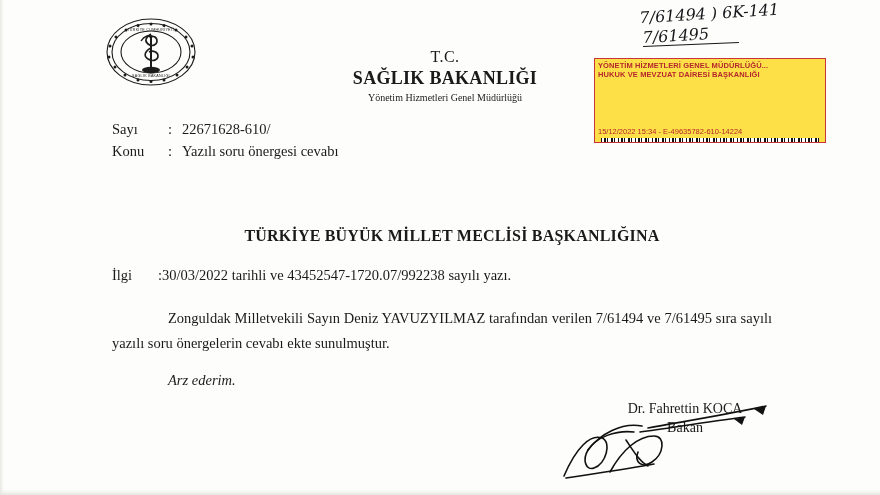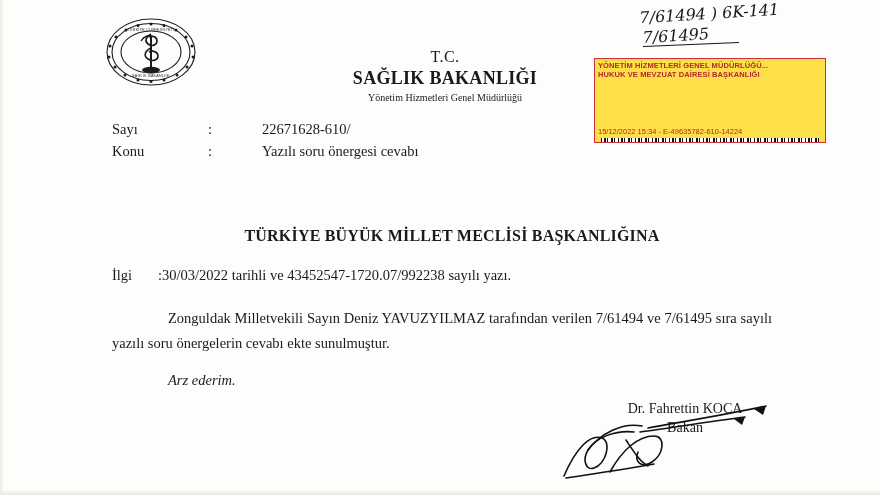--- a/index.html
+++ b/index.html
@@ -76,21 +76,20 @@
   
   .meta {
     position: absolute;
     left: 112px;
     top: 118px;
     font-size: 14.5px;
     line-height: 1.55;
   }
   .meta-row {
     display: flex;
-    gap: 40px;
   }
   .meta-label {
     width: 56px;
     display: inline-block;
   }
   .meta-colon {
     width: 14px;
     display: inline-block;
   }
   .meta-value {

